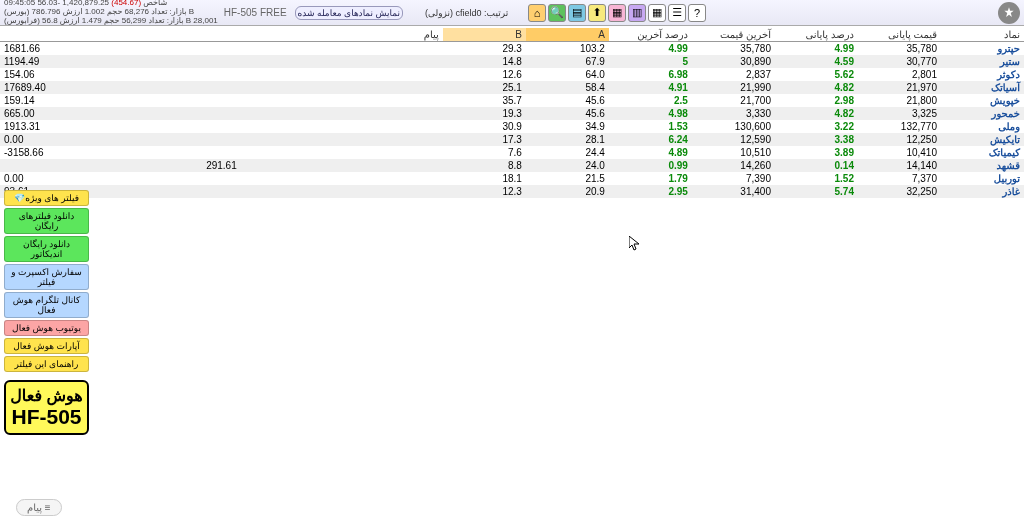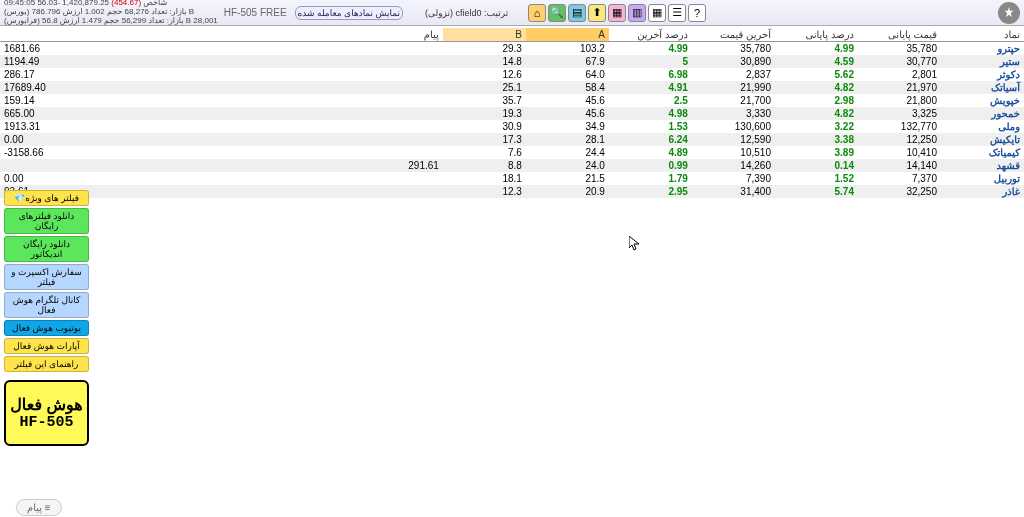--- a/index.html
+++ b/index.html
@@ -26,23 +26,23 @@
 table { border-collapse:collapse; width:100%; font-size:10px; direction:rtl; }
 th,td { padding:1px 4px; text-align:right; white-space:nowrap; }
 th { border-bottom:1px solid #999; font-weight:normal; color:#333; }
 th.hl-a{background:#ffcc66;} th.hl-b{background:#ffe0a0;}
 tr:nth-child(even) td{background:#efefef;} tr:nth-child(odd) td{background:#fff;}
 td.sym{color:#1a4f9c;font-weight:bold;} td.pct{color:#0a8a0a;font-weight:bold;} td.num{direction:ltr;text-align:right;} .col-med{width:60px;} .col-big{width:320px;}
 
 
 .side-links { position:absolute; left:4px; top:190px; width:85px; display:flex; flex-direction:column; gap:2px; }
 .side-links a { display:block; font-size:9px; text-align:center; padding:2px 2px; border-radius:3px; text-decoration:none; color:#000; border:1px solid rgba(0,0,0,0.2); cursor:pointer; }
-.sl1{background:#ffe34d;} .sl2{background:#5ce65c;} .sl3{background:#5ce65c;} .sl4{background:#b5d7ff;} .sl5{background:#b5d7ff;} .sl6{background:#0ea5e9;} .sl7{background:#ffe34d;} .sl8{background:#ffe34d;}
-.big-badge { margin-top:6px; background:#fff95a; border:2px solid #000; border-radius:6px; text-align:center; padding:13px 2px; }
-.big-badge .l1{font-size:16px; font-weight:bold;} .big-badge .l2{font-size:15px; font-weight:bold;font-family:Liberation Mono, monospace;}
+.sl1{background:#ffe34d;} .sl2{background:#5ce65c;} .sl3{background:#5ce65c;} .sl4{background:#b5d7ff;} .sl5{background:#b5d7ff;} .sl6{background:#fca5a5;} .sl7{background:#ffe34d;} .sl8{background:#ffe34d;}
+.big-badge { margin-top:6px; background:#fff95a; border:2px solid #000; border-radius:6px; text-align:center; padding:4px 2px; }
+.big-badge .l1{font-size:16px; font-weight:bold;} .big-badge .l2{font-size:21px; font-weight:bold;}
 
 
 .footer-msg { position:absolute; bottom:4px; left:16px; direction:ltr; }
 .footer-msg span { background:#f5f5f5; border:1px solid #ccc; border-radius:10px; padding:2px 10px; font-size:10px; color:#666; }
 
 
 .cursor { position:absolute; left:629px; top:236px; pointer-events:none; }
 .cursor svg{width:12px;height:16px;}
 </style>
 </head>
@@ -115,21 +115,21 @@
           <td class="num" style="text-align:left">1194.49</td>
         </tr>
         <tr>
           <td class="sym">دکوثر</td>
           <td class="num">2,801</td>
           <td class="pct num">5.62</td>
           <td class="num">2,837</td>
           <td class="pct num">6.98</td>
           <td class="num">64.0</td>
           <td class="num">12.6</td>
-          <td class="num" style="text-align:left">286.17</td>
+          <td class="num" style="text-align:left">154.06</td>
         </tr>
         <tr>
           <td class="sym">آسیاتک</td>
           <td class="num">21,970</td>
           <td class="pct num">4.82</td>
           <td class="num">21,990</td>
           <td class="pct num">4.91</td>
           <td class="num">58.4</td>
           <td class="num">25.1</td>
           <td class="num" style="text-align:left">17689.40</td>
@@ -185,21 +185,21 @@
           <td class="num" style="text-align:left">-3158.66</td>
         </tr>
         <tr>
           <td class="sym">قشهد</td>
           <td class="num">14,140</td>
           <td class="pct num">0.14</td>
           <td class="num">14,260</td>
           <td class="pct num">0.99</td>
           <td class="num">24.0</td>
           <td class="num">8.8</td>
-          <td class="num" style="text-align:right">291.61</td>
+          <td class="num" style="text-align:center">291.61</td>
         </tr>
         <tr>
           <td class="sym">توربیل</td>
           <td class="num">7,370</td>
           <td class="pct num">1.52</td>
           <td class="num">7,390</td>
           <td class="pct num">1.79</td>
           <td class="num">21.5</td>
           <td class="num">18.1</td>
           <td class="num" style="text-align:left">0.00</td>

